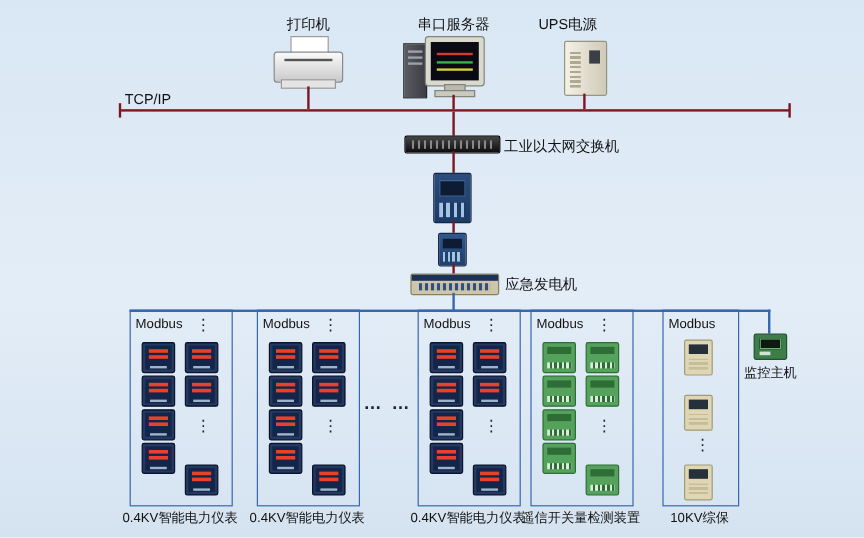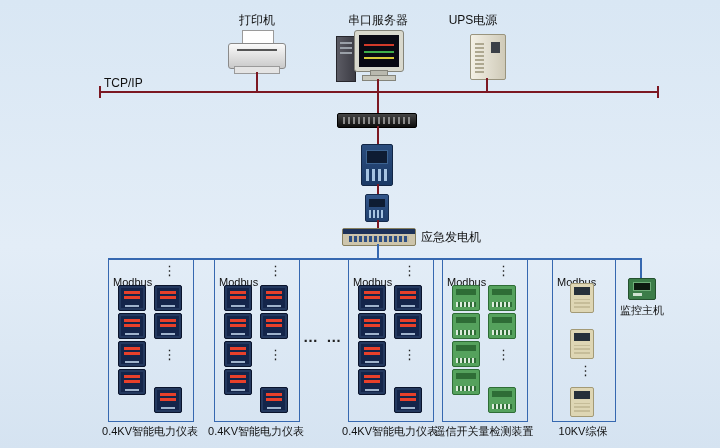--- a/index.html
+++ b/index.html
@@ -9,21 +9,21 @@
   }
   html,body{margin:0;padding:0;}
   body{font-family:"Liberation Sans", sans-serif;}
   .canvas{
     position:relative;width:720px;height:448px;overflow:hidden;
     background:linear-gradient(180deg,#d9e7f4 0%,#e3edf7 55%,#d5e3f1 100%);
   }
   
   .lbl{position:absolute;font-size:12px;color:var(--ink);white-space:nowrap;transform:translateX(-50%);}
   .lbl-l{position:absolute;font-size:12px;color:var(--ink);white-space:nowrap;}
-  .modbus{left:4px;top:17px;font-size:11px;}
+  .modbus{left:4px;top:5px;font-size:11px;}
   .hdots{position:absolute;font-size:15px;font-weight:bold;color:#222;letter-spacing:2px;}
   .vd{position:absolute;font-size:13px;line-height:8px;color:#222;}
   
   .mline,.bline{position:absolute;}
   .mline{background:var(--maroon);}
   .bline{background:var(--blue);}
   
   .printer{position:absolute;left:228px;top:30px;width:58px;height:44px;}
   .p-paper{position:absolute;left:14px;top:0;width:30px;height:15px;background:#fff;border:1px solid #9a9a9a;}
   .p-body{position:absolute;left:0;top:13px;width:56px;height:24px;background:linear-gradient(#fafafa,#c9c9c9);border:1px solid #8a8a8a;border-radius:3px;}
@@ -92,20 +92,21 @@
   <i class="mline" style="left:377px;top:79px;width:2px;height:12px"></i>
   <i class="mline" style="left:486px;top:78px;width:2px;height:13px"></i>
 
   <i class="mline" style="left:100px;top:91px;width:558px;height:2px"></i>
   <i class="mline" style="left:99px;top:86px;width:2px;height:12px"></i>
   <i class="mline" style="left:657px;top:86px;width:2px;height:12px"></i>
   <span class="lbl-l" style="left:104px;top:76px">TCP/IP</span>
 
   <i class="mline" style="left:377px;top:93px;width:2px;height:20px"></i>
   <i class="eswitch"></i>
+  <span class="lbl-l" style="left:420px;top:114px">工业以太网交换机</span>
   <i class="mline" style="left:377px;top:126px;width:2px;height:18px"></i>
   <i class="iswitch"></i>
   <i class="mline" style="left:377px;top:184px;width:2px;height:10px"></i>
   <i class="conv"></i>
   <i class="mline" style="left:377px;top:220px;width:2px;height:8px"></i>
   <i class="sserver"></i>
   <span class="lbl-l" style="left:421px;top:229px">应急发电机</span>
   <i class="bline" style="left:377px;top:244px;width:2px;height:15px"></i>
 
   <i class="bline" style="left:108px;top:258px;width:534px;height:2px"></i>

